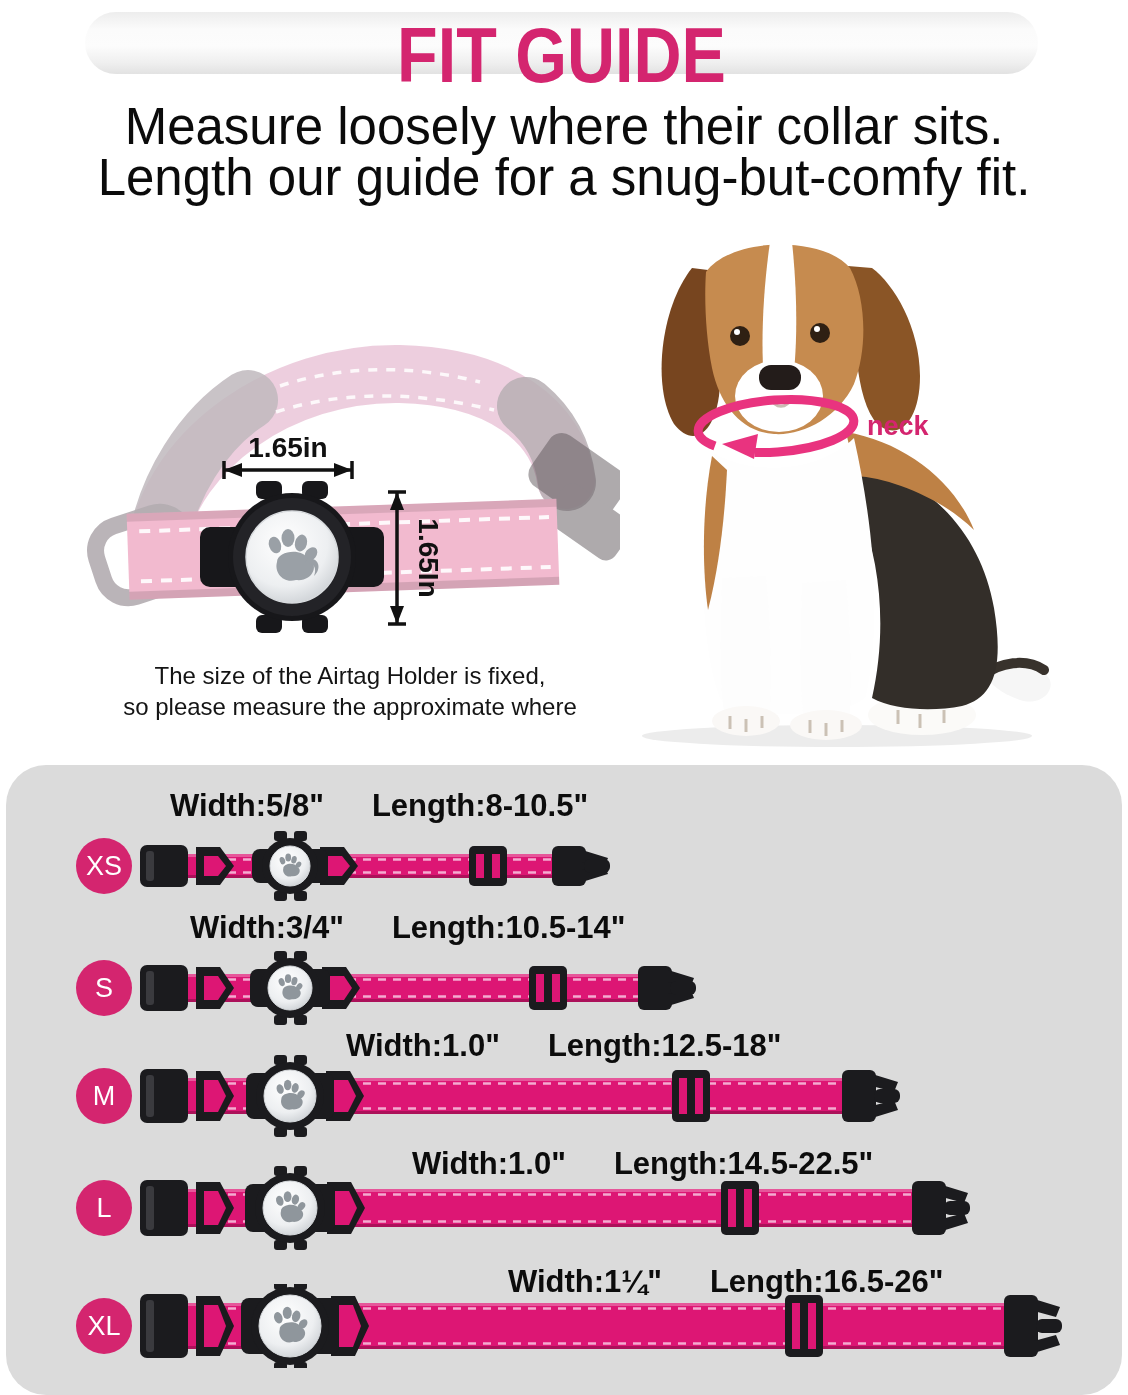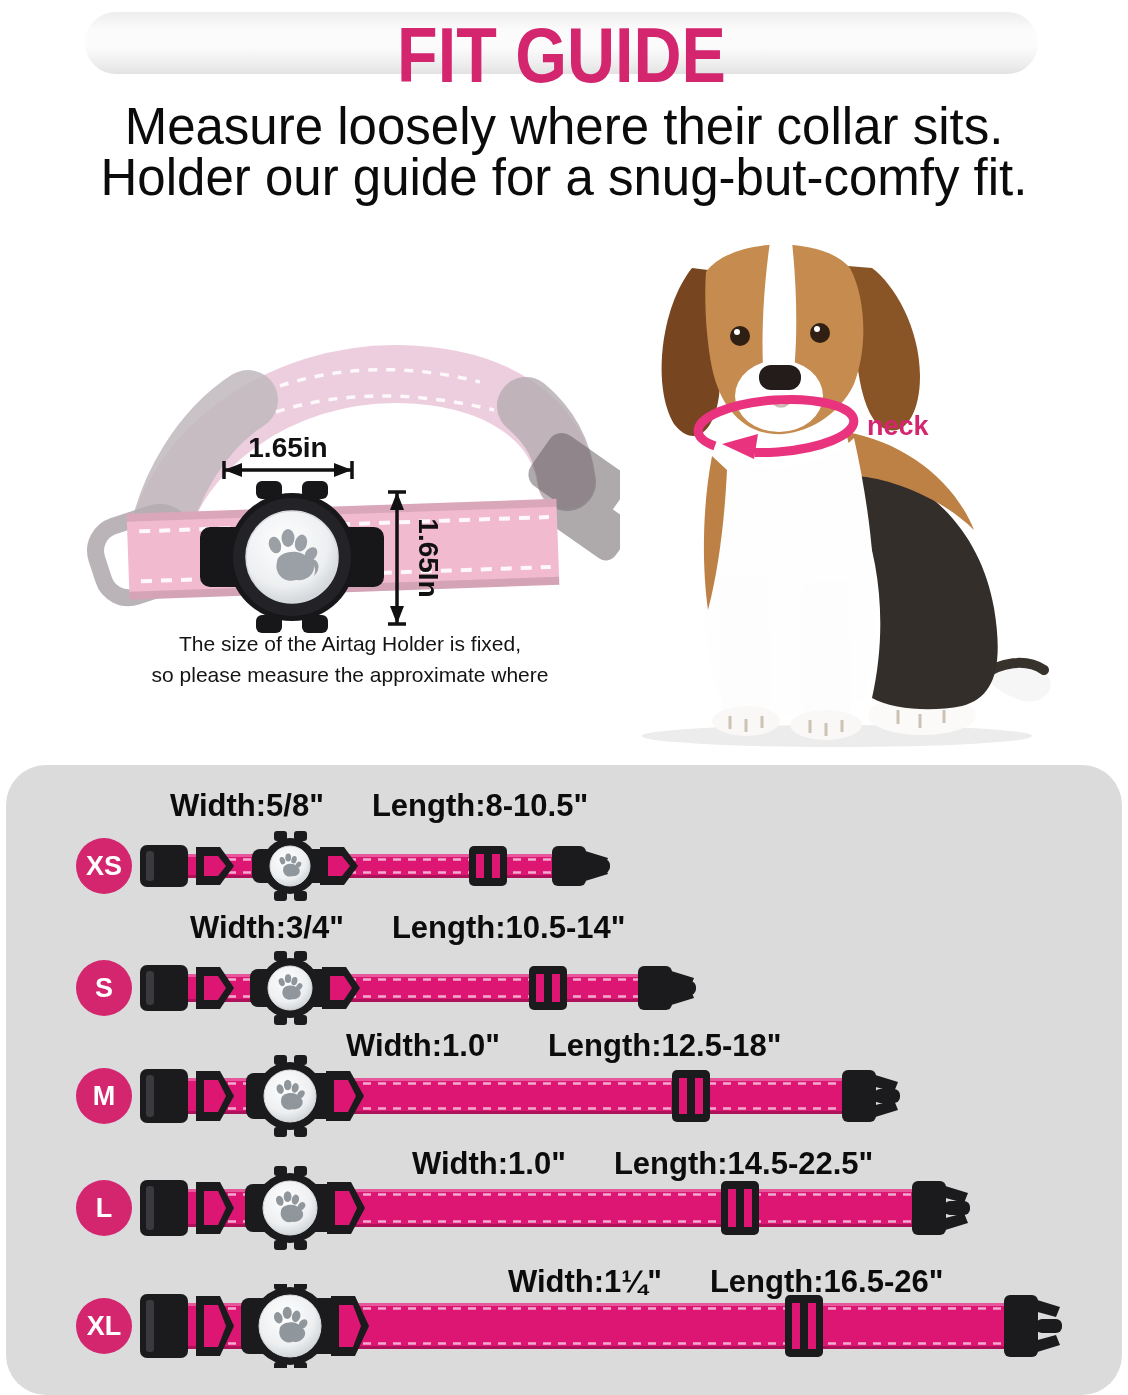--- a/index.html
+++ b/index.html
@@ -12,33 +12,33 @@
   #banner .title{width:100%;height:86px;line-height:86px;text-align:center;
           font-size:70px;font-weight:bold;color:#D4256F;letter-spacing:0px;
           transform:scale(0.95,1.12);transform-origin:center;}
 
   
   #intro{position:absolute;left:0;top:101px;width:1128px;text-align:center;
          font-size:51px;font-weight:normal;line-height:51px;color:#0b0b0b;}
 
   
   #hero{position:absolute;left:80px;top:300px;width:540px;height:345px;}
-  #hero-caption{position:absolute;left:95px;top:628px;width:510px;text-align:center;
-         font-size:21px;line-height:31px;color:#141414;}
+  #hero-caption{position:absolute;left:95px;top:660px;width:510px;text-align:center;
+         font-size:24px;line-height:31px;color:#141414;}
 
   
   #dog{position:absolute;left:622px;top:228px;width:440px;height:520px;}
 
   
   #size-panel{position:absolute;left:6px;top:765px;width:1116px;height:630px;
          background:#DBDBDB;border-radius:40px;}
 
   .size-row{position:absolute;inset:0;}
   .size-row .badge{position:absolute;left:76px;width:56px;height:56px;border-radius:50%;
-         background:#D4256F;color:#ffffff;font-weight:bold;font-size:27px;
+         background:#D4256F;color:#ffffff;font-weight:normal;font-size:27px;
          display:flex;align-items:center;justify-content:center;
          top:calc(var(--cy) - 28px);}
   .size-row .labels{position:absolute;left:var(--label-left);top:var(--label-top);
          font-size:31px;font-weight:bold;color:#0c0c0c;white-space:nowrap;}
   .size-row .labels .w-label{margin-right:48px;}
   .size-row svg.collar{position:absolute;left:140px;top:calc(var(--cy) - 42px);}
 
   .row-xs{--label-left:170px;--label-top:788px;--cy:866px;}
   .row-s {--label-left:190px;--label-top:910px;--cy:988px;}
   .row-m {--label-left:346px;--label-top:1028px;--cy:1096px;}
@@ -49,21 +49,21 @@
 </style>
 </head>
 <body>
 
 <div id="banner">
   <div class="title">FIT GUIDE</div>
 </div>
 
 <div id="intro">
   <div>Measure loosely where their collar sits.</div>
-  <div>Holder our guide for a snug-but-comfy fit.</div>
+  <div>Length our guide for a snug-but-comfy fit.</div>
 </div>
 
 <svg id="hero" viewBox="0 0 540 345">
   <defs>
     <radialGradient id="silverHero" cx="0.42" cy="0.35" r="0.85">
       <stop offset="0" stop-color="#ffffff"></stop>
       <stop offset="0.55" stop-color="#EDEFF1"></stop>
       <stop offset="0.82" stop-color="#CDD1D5"></stop>
       <stop offset="1" stop-color="#AEB3B8"></stop>
     </radialGradient>

